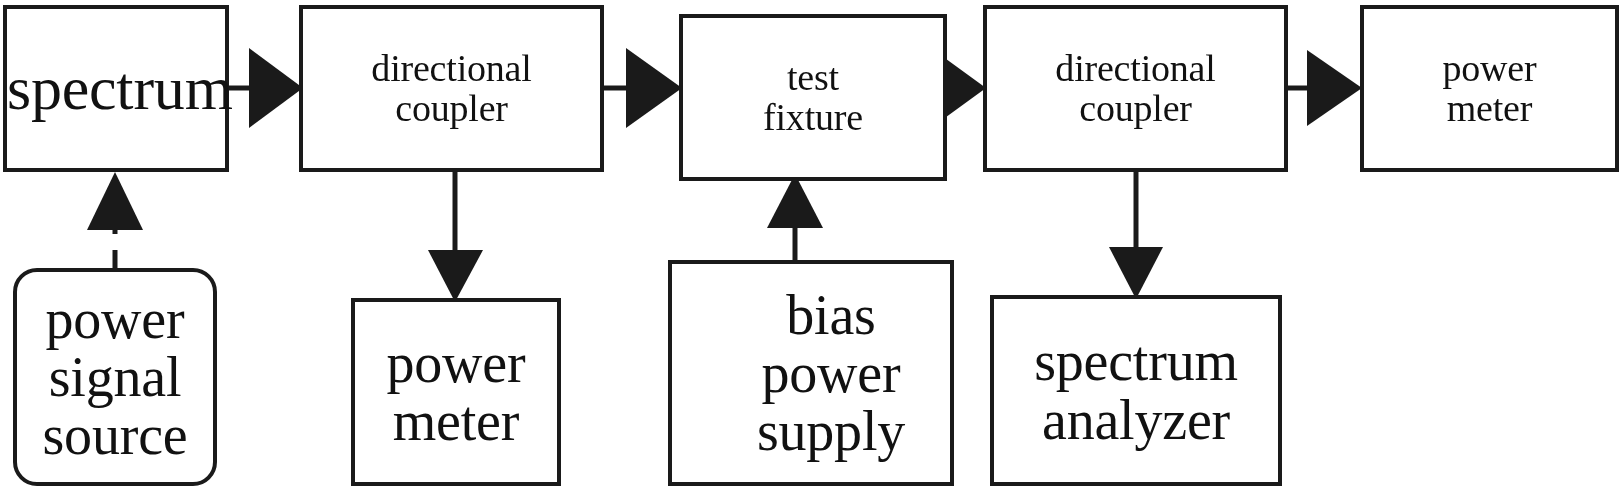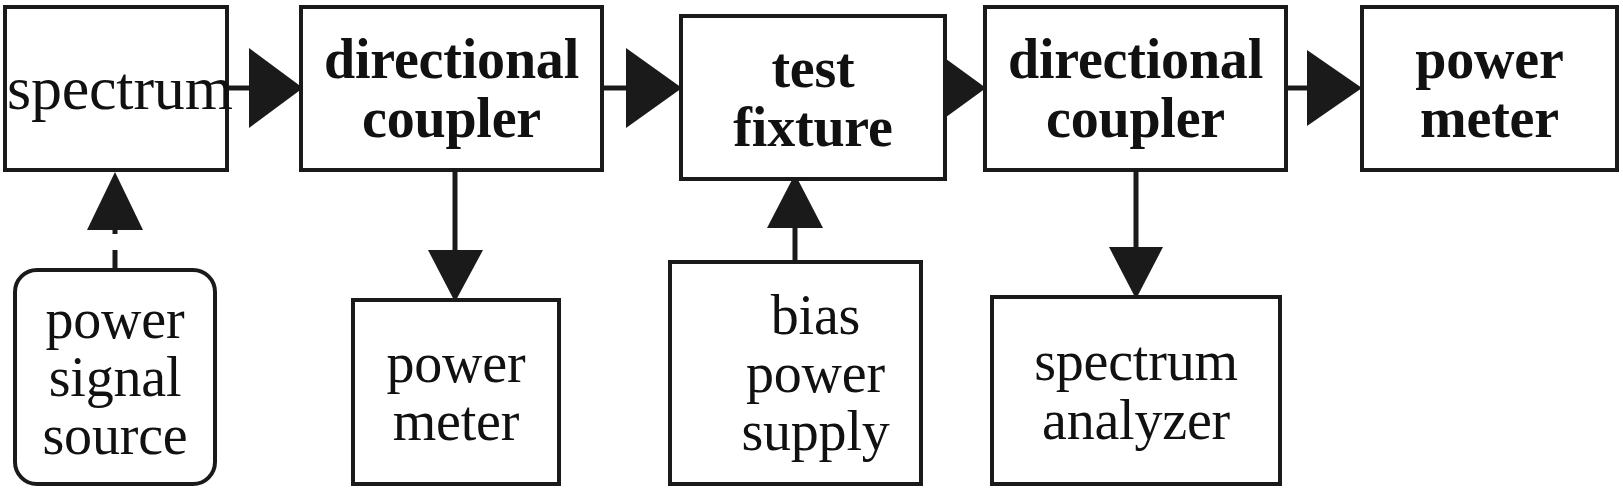--- a/index.html
+++ b/index.html
@@ -39,21 +39,21 @@
   }
   .node.rounded {
     border-radius: 24px;
   }
   .node .node-label {
     display: block;
     width: 100%;
     padding: 0 4px;
   }
   .s62 { font-size: 62px; }
-  .s58 { font-size: 56px; font-weight: bold; }
+  .s58 { font-size: 38px; }
   .s56 { font-size: 56px; }
 </style>
 </head>
 <body>
 
 <div id="diagram-root">
 
   <svg id="diagram-svg" viewBox="0 0 1623 490" xmlns="http://www.w3.org/2000/svg">
 
     <g>
@@ -126,21 +126,21 @@
     <span class="node-label s56">power
 signal
 source</span>
   </div>
 
   <div class="node" style="left:351px; top:298px; width:210px; height:188px;">
     <span class="node-label s56">power
 meter</span>
   </div>
 
-  <div class="node" style="left:668px; top:260px; width:255px; height:226px;padding-left:40px;">
+  <div class="node" style="left:668px; top:260px; width:286px; height:226px;padding-left:40px;">
     <span class="node-label s56">bias
 power
 supply</span>
   </div>
 
   <div class="node" style="left:990px; top:295px; width:292px; height:191px;justify-content:center;">
     <span class="node-label s56">spectrum
 analyzer</span>
   </div>
 

